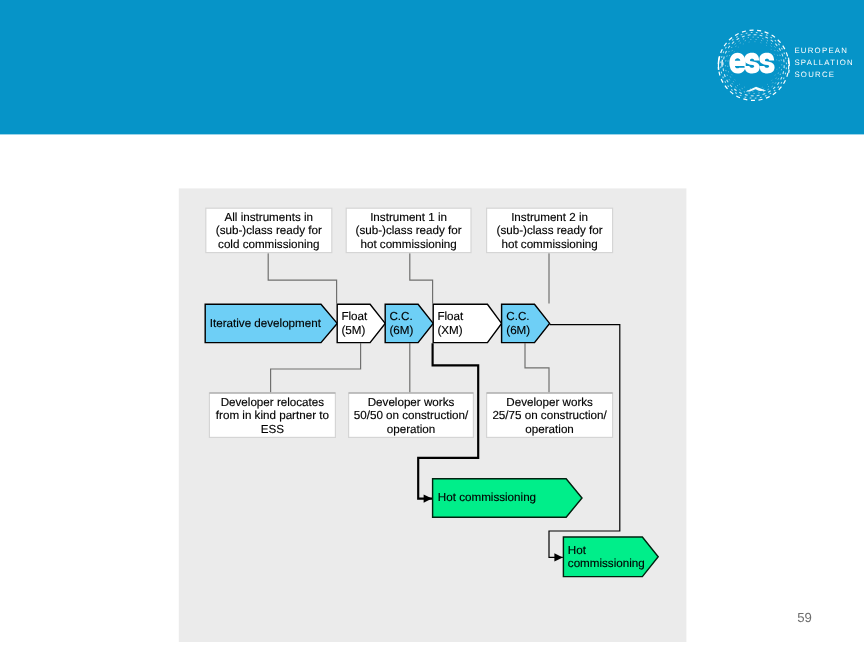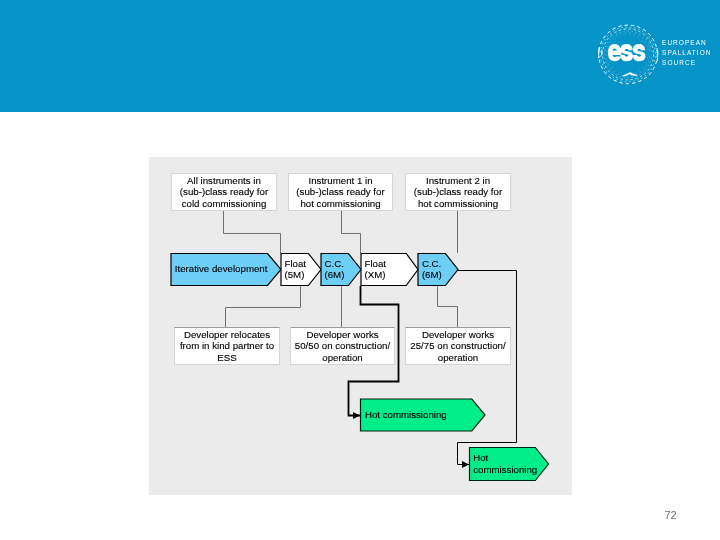--- a/index.html
+++ b/index.html
@@ -2,21 +2,21 @@
 <html><head>
 <meta charset="utf-8">
 <style>
   html,body{margin:0;padding:0;}
   body{width:720px;height:540px;background:#ffffff;font-family:"Liberation Sans",sans-serif;overflow:hidden;position:relative;-webkit-font-smoothing:antialiased;}
   svg text{-webkit-font-smoothing:antialiased;}
   #diagram-svg, #logo-text, #page-number{filter:opacity(1);}
   #header-band{position:absolute;left:0;top:0;width:720px;height:112px;}
   #logo-wrap{position:absolute;left:596px;top:22px;width:66px;height:64px;}
   #logo-text{position:absolute;left:662px;top:38px;color:#ffffff;font-size:6.5px;letter-spacing:1.04px;line-height:9.75px;white-space:pre;}
-  #diagram-panel{position:absolute;left:149px;top:157px;width:423px;height:338px;text-align:right;}
+  #diagram-panel{position:absolute;left:149px;top:157px;width:423px;height:378px;text-align:right;}
   #page-number{position:absolute;left:664.4px;top:509.3px;font-size:11px;color:#6d6d6d;letter-spacing:0px;}
 </style>
 </head>
 <body>
 
 <div id="header-band" style="background: rgb(6, 148, 200);"></div>
 
 <div id="logo-wrap">
   <svg width="66" height="64" viewBox="0 0 66 64">
     <g fill="none" stroke="#ffffff">
@@ -109,13 +109,13 @@
           <text x="215.9" y="260.9" text-anchor="start" font-family="&quot;Liberation Sans&quot;, sans-serif" font-size="9.7" fill="#000" stroke="#000" stroke-width="0.12"><tspan x="215.9" dy="0">Hot commissioning</tspan></text>
         </g>
         <g>
           <path d="M320.5,290.5 L386.3,290.5 L399.5,307 L386.3,323.5 L320.5,323.5 Z" fill="#00ee8a" stroke="#00220f" stroke-width="1.2" stroke-linejoin="miter"></path>
           <text x="324.2" y="304.25" text-anchor="start" font-family="&quot;Liberation Sans&quot;, sans-serif" font-size="9.7" fill="#000" stroke="#000" stroke-width="0.12"><tspan x="324.2" dy="0">Hot</tspan><tspan x="324.2" dy="11.3">commissioning</tspan></text>
         </g>
       </g>
   </svg>
 </div>
 
-<div id="page-number">72</div>
+<div id="page-number">59</div>
 
 </body></html>

